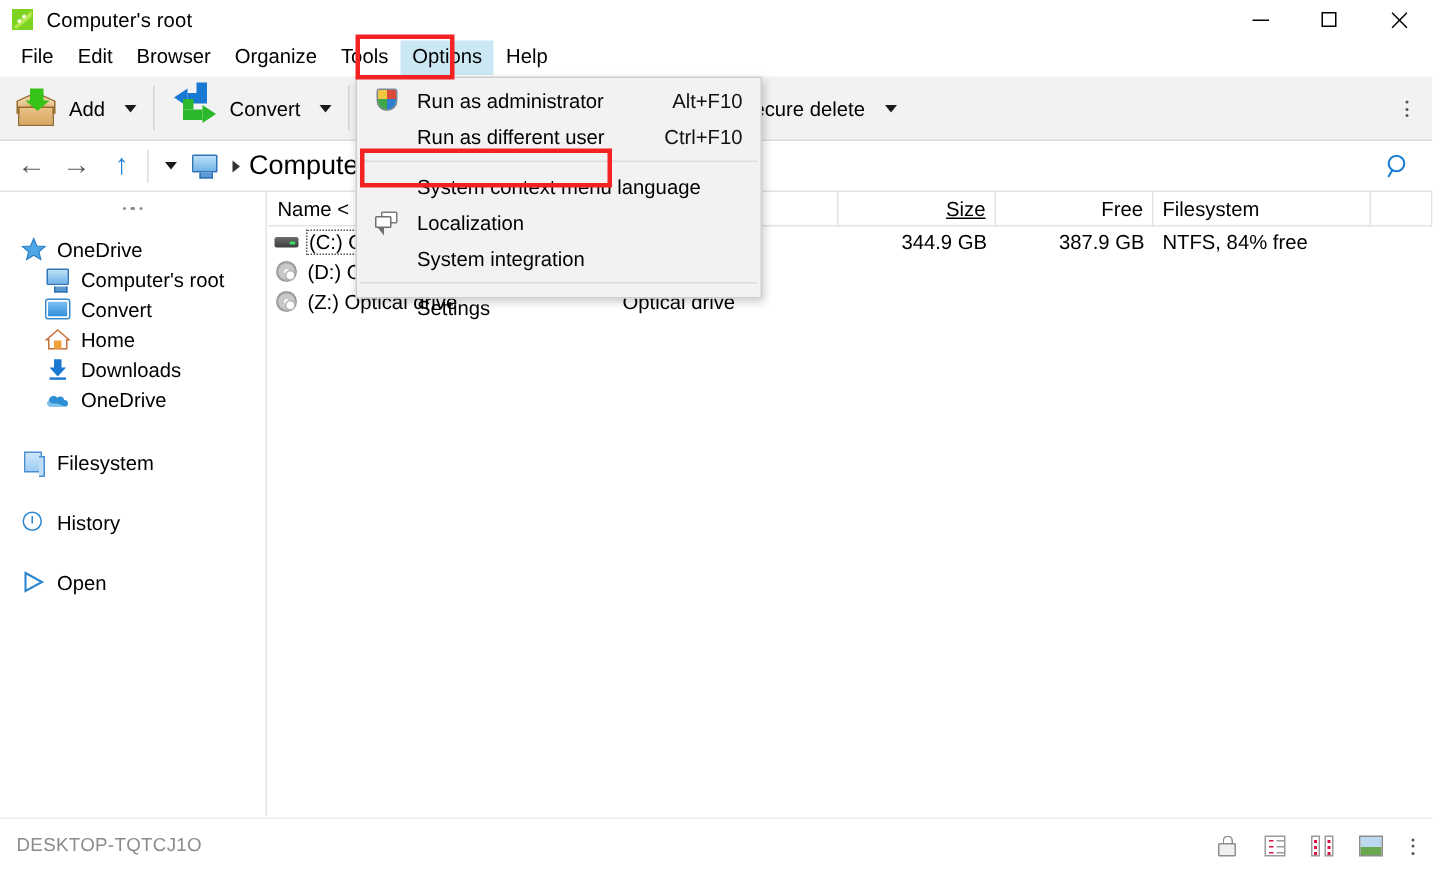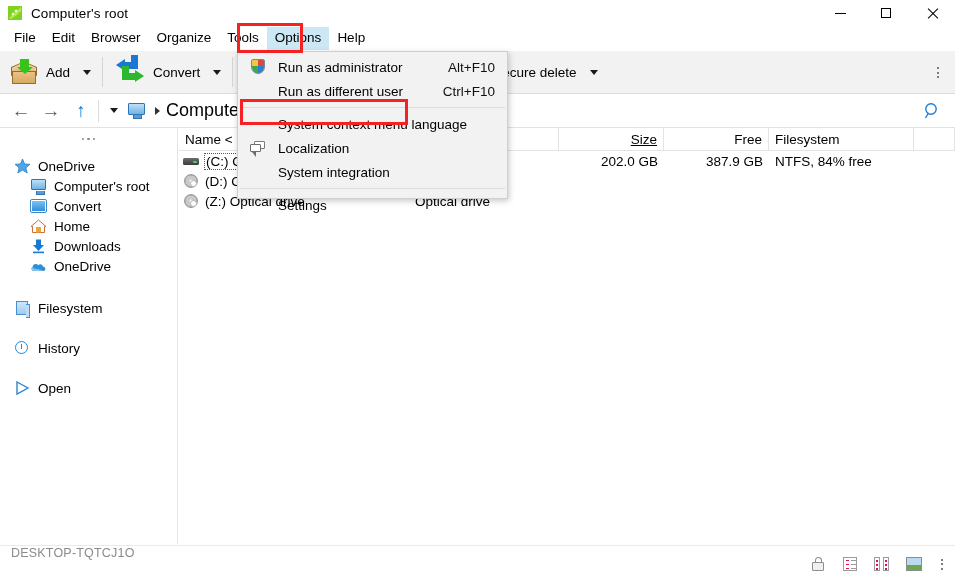--- a/index.html
+++ b/index.html
@@ -272,21 +272,21 @@
   }
   .cd::after{
     content:""; position:absolute; left:4.5px; top:4.5px; width:5px; height:5px;
     border-radius:50%; background:#fff; border:1px solid #b6b6b6;
   }
 
   
   .statusbar {
     position: absolute; left: 0; top: 545px; width: 955px; height: 35px;
     background: #ffffff; border-top: 1px solid #eaeaea;
-    display: flex; align-items: flex-start;
+    display: flex; align-items: center;
   }
   .status-text {
     margin-left: 11px; font-size: 12.5px; color: #8b8b8b; letter-spacing: .2px;
   }
   .status-icons {
     position: absolute; right: 8px; top: 0; height: 35px;
     display: flex; align-items: center; gap: 14px;
   }
   .sti { width: 18px; height: 18px; position: relative; cursor: default; }
   .lock-body{ position:absolute; left:3px; top:7px; width:12px; height:9px;
@@ -565,21 +565,21 @@
     </div>
 
     <div class="row focus">
       <div class="cell name" style="width:230px;">
         <span class="drv-ico">
             <span class="hdd"></span>
           </span>
         <span class="namebox">(C:) OS</span>
       </div>
       <div class="cell" style="width:150px;"></div>
-      <div class="cell num" style="width:105px;">202.0 GB</div>
+      <div class="cell num" style="width:105px;">344.9 GB</div>
       <div class="cell num" style="width:105px;">387.9 GB</div>
       <div class="cell" style="width:145px;">NTFS, 84% free</div>
     </div>
 
     <div class="row">
       <div class="cell name" style="width:230px;">
         <span class="drv-ico">
             <span class="cd"></span>
           </span>
         <span>(D:) Optical drive</span>

